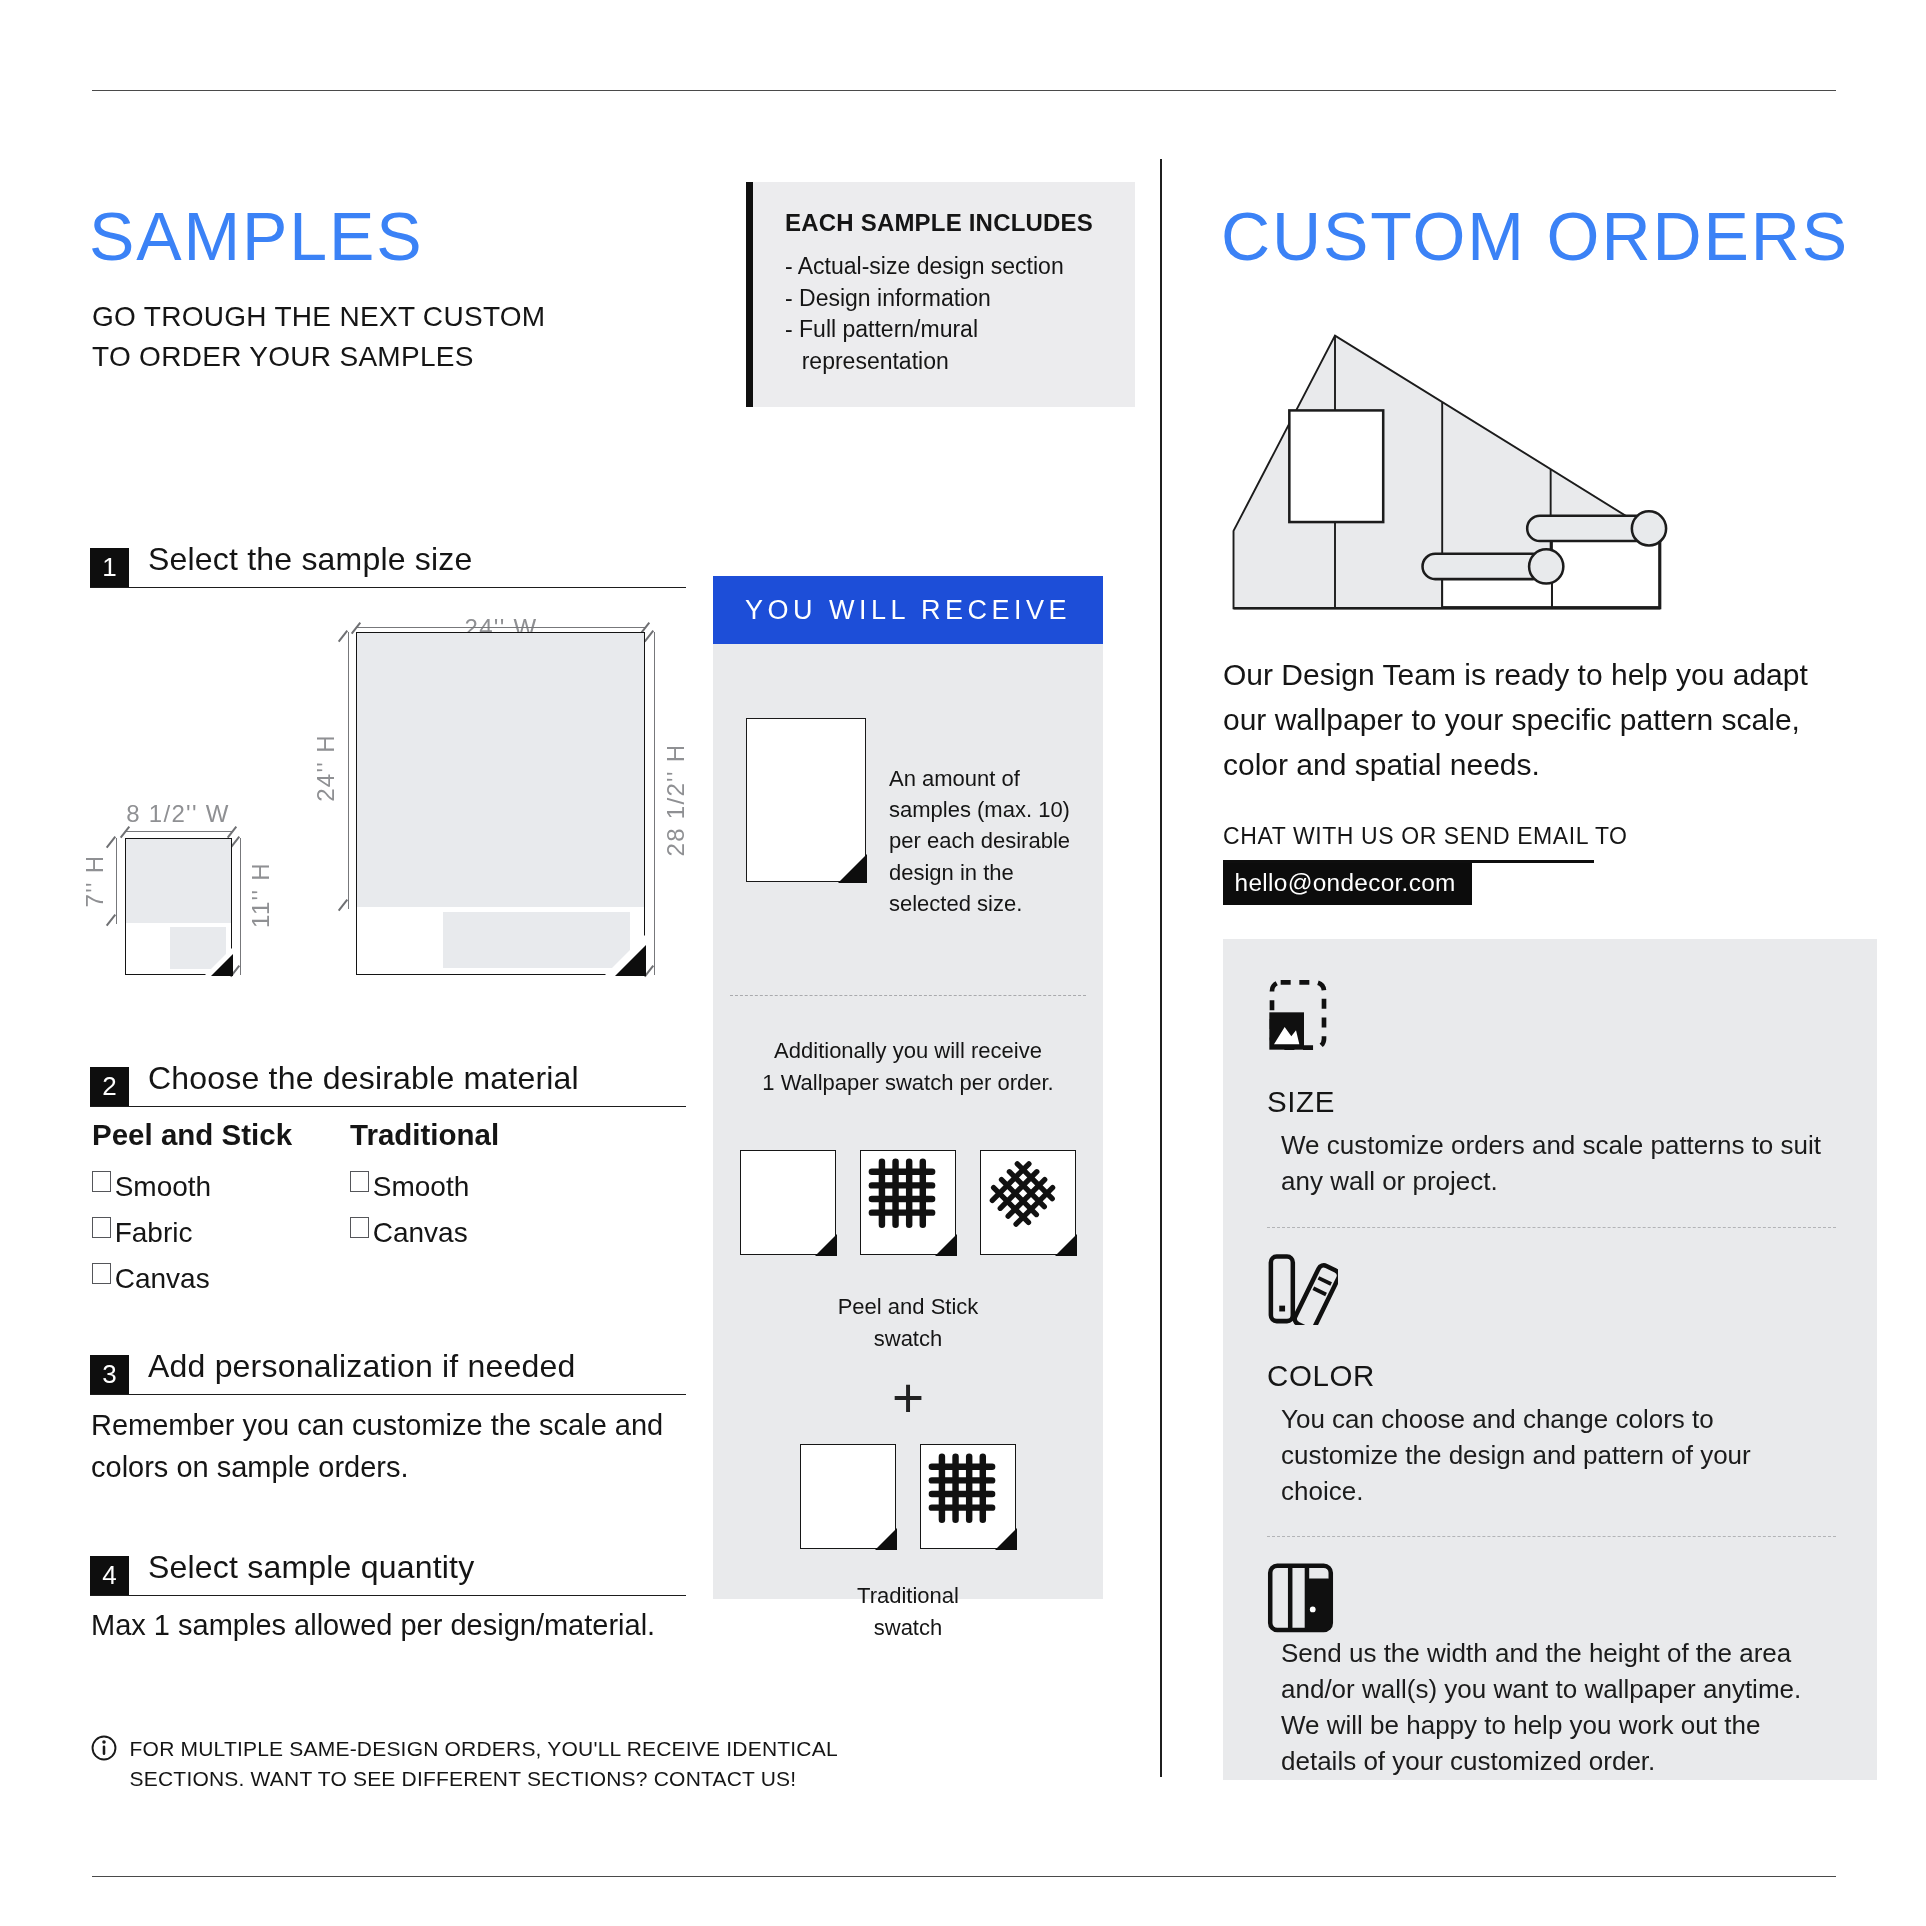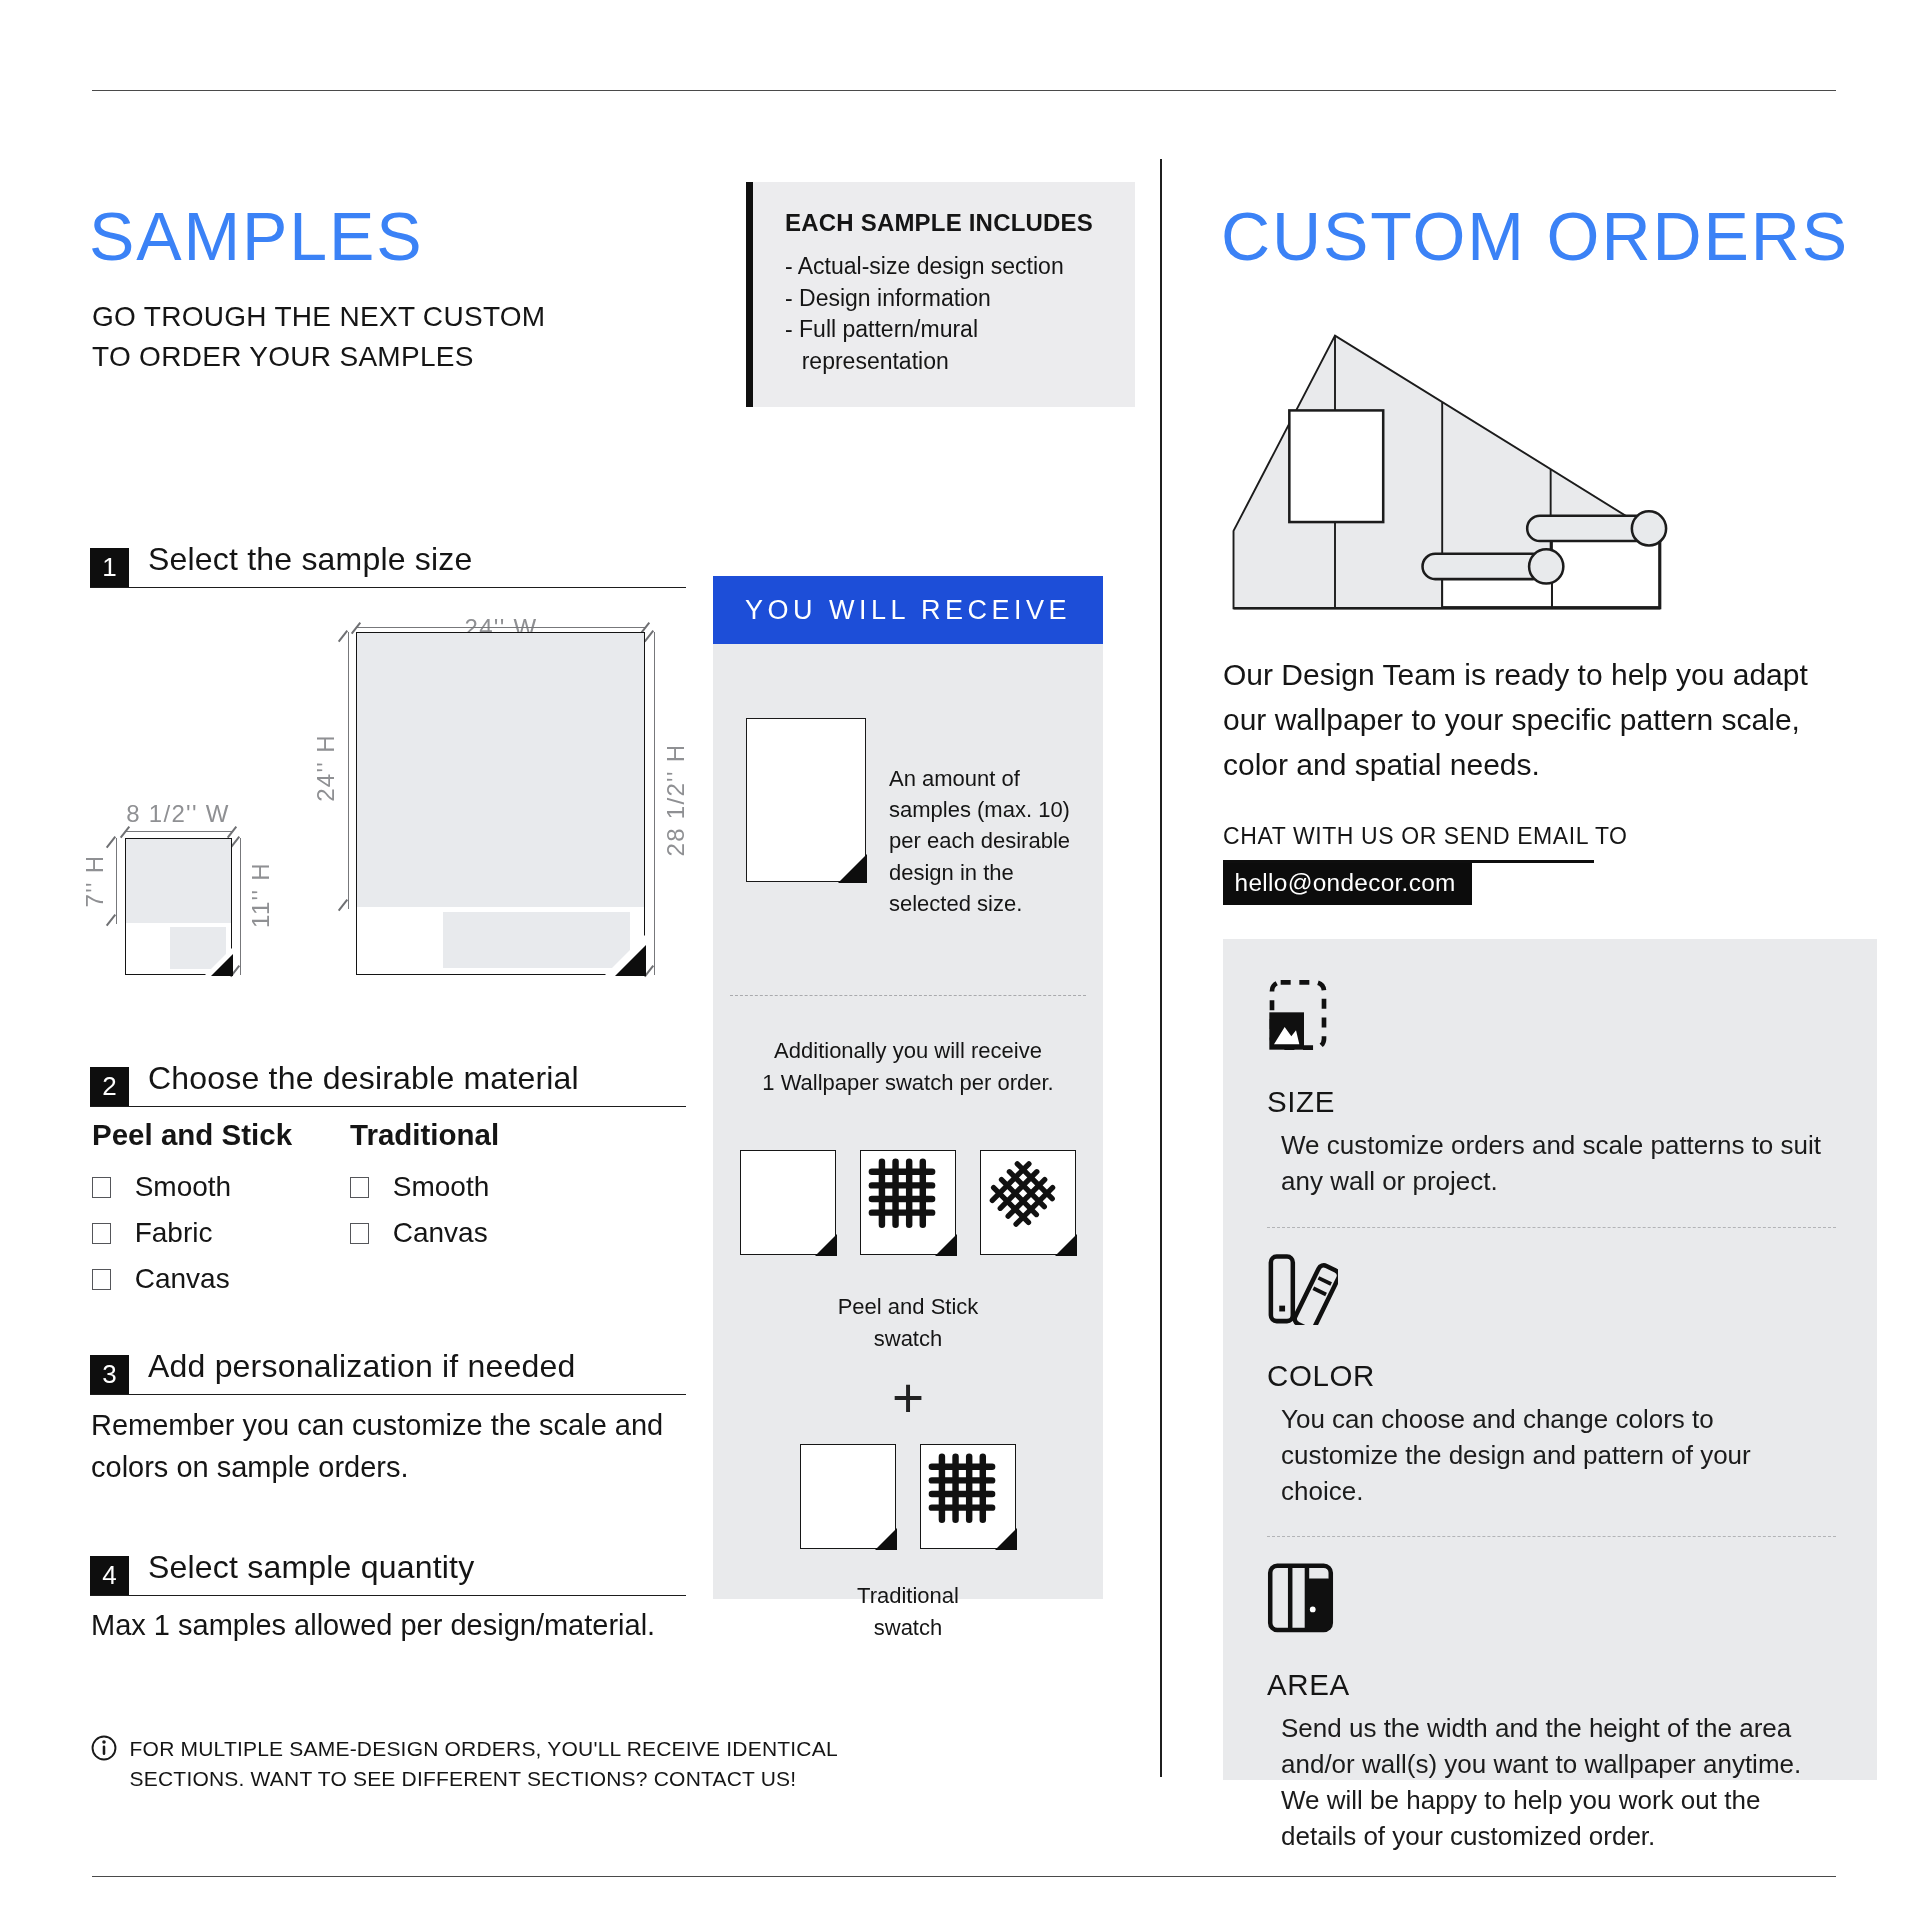--- a/index.html
+++ b/index.html
@@ -39,21 +39,21 @@
   .dimline.v{width:1.3px;}
   .tick{position:absolute;width:1.9px;height:14px;background:#6f7073;transform:rotate(38deg);}
   .dimlabel{position:absolute;color:#8f9093;font-size:24px;letter-spacing:1.3px;font-weight:300;white-space:nowrap;}
   .vlabel{transform:translate(-50%,-50%) rotate(-90deg);}
   .hlabel{transform:translate(-50%,0);}
 
   
   .materials{position:absolute;left:92px;top:1118px;display:flex;gap:58px;}
   .mat-col{min-width:193px;}
   .mat-title{font-size:29.5px;font-weight:700;margin-bottom:19px;}
-  .mat-opt{font-size:28px;font-weight:300;margin:0 0 14px 0;display:flex;align-items:center;gap:24px;}
+  .mat-opt{font-size:28px;font-weight:300;margin:0 0 14px 0;display:flex;gap:4px;}
   .cbox{display:inline-block;width:16.7px;height:19px;border:1.3px solid #55565a;background:transparent;flex:0 0 16.7px;}
 
   
   .footnote{position:absolute;left:90px;top:1734px;display:flex;gap:11.6px;align-items:flex-start;}
   .footnote-text{font-size:21px;line-height:1.45;letter-spacing:0.2px;font-weight:400;}
 
   
   .receive-band{position:absolute;left:713px;top:576px;width:390px;height:68px;background:#1d4ed8;
       color:#fff;display:flex;align-items:center;justify-content:center;font-size:27px;letter-spacing:4.5px;font-weight:300;}
   .receive-panel{position:absolute;left:713px;top:644px;width:390px;height:955px;background:#e9eaec;box-sizing:border-box;}
@@ -355,18 +355,17 @@
 
     <div class="fdiv"></div>
 
     <svg width="67" height="71" viewBox="0 0 104 110">
       <rect x="5" y="4" width="94" height="100" rx="11" fill="none" stroke="#101010" stroke-width="7"></rect>
       <line x1="36" y1="5" x2="36" y2="103" stroke="#101010" stroke-width="7"></line>
       <line x1="62" y1="5" x2="62" y2="103" stroke="#101010" stroke-width="7"></line>
       <rect x="62" y="24" width="37" height="80" rx="4" fill="#101010"></rect>
       <circle cx="71" cy="72" r="4.5" fill="#ffffff"></circle>
     </svg>
-    <div class="feat-heading">AREA</div>
     <div class="feat-text">Send us the width and the height of the area and/or wall(s) you want to wallpaper anytime. We will be happy to help you work out the details of your customized order.</div>
   </div>
 
 </div>
 
 
 </body></html>

